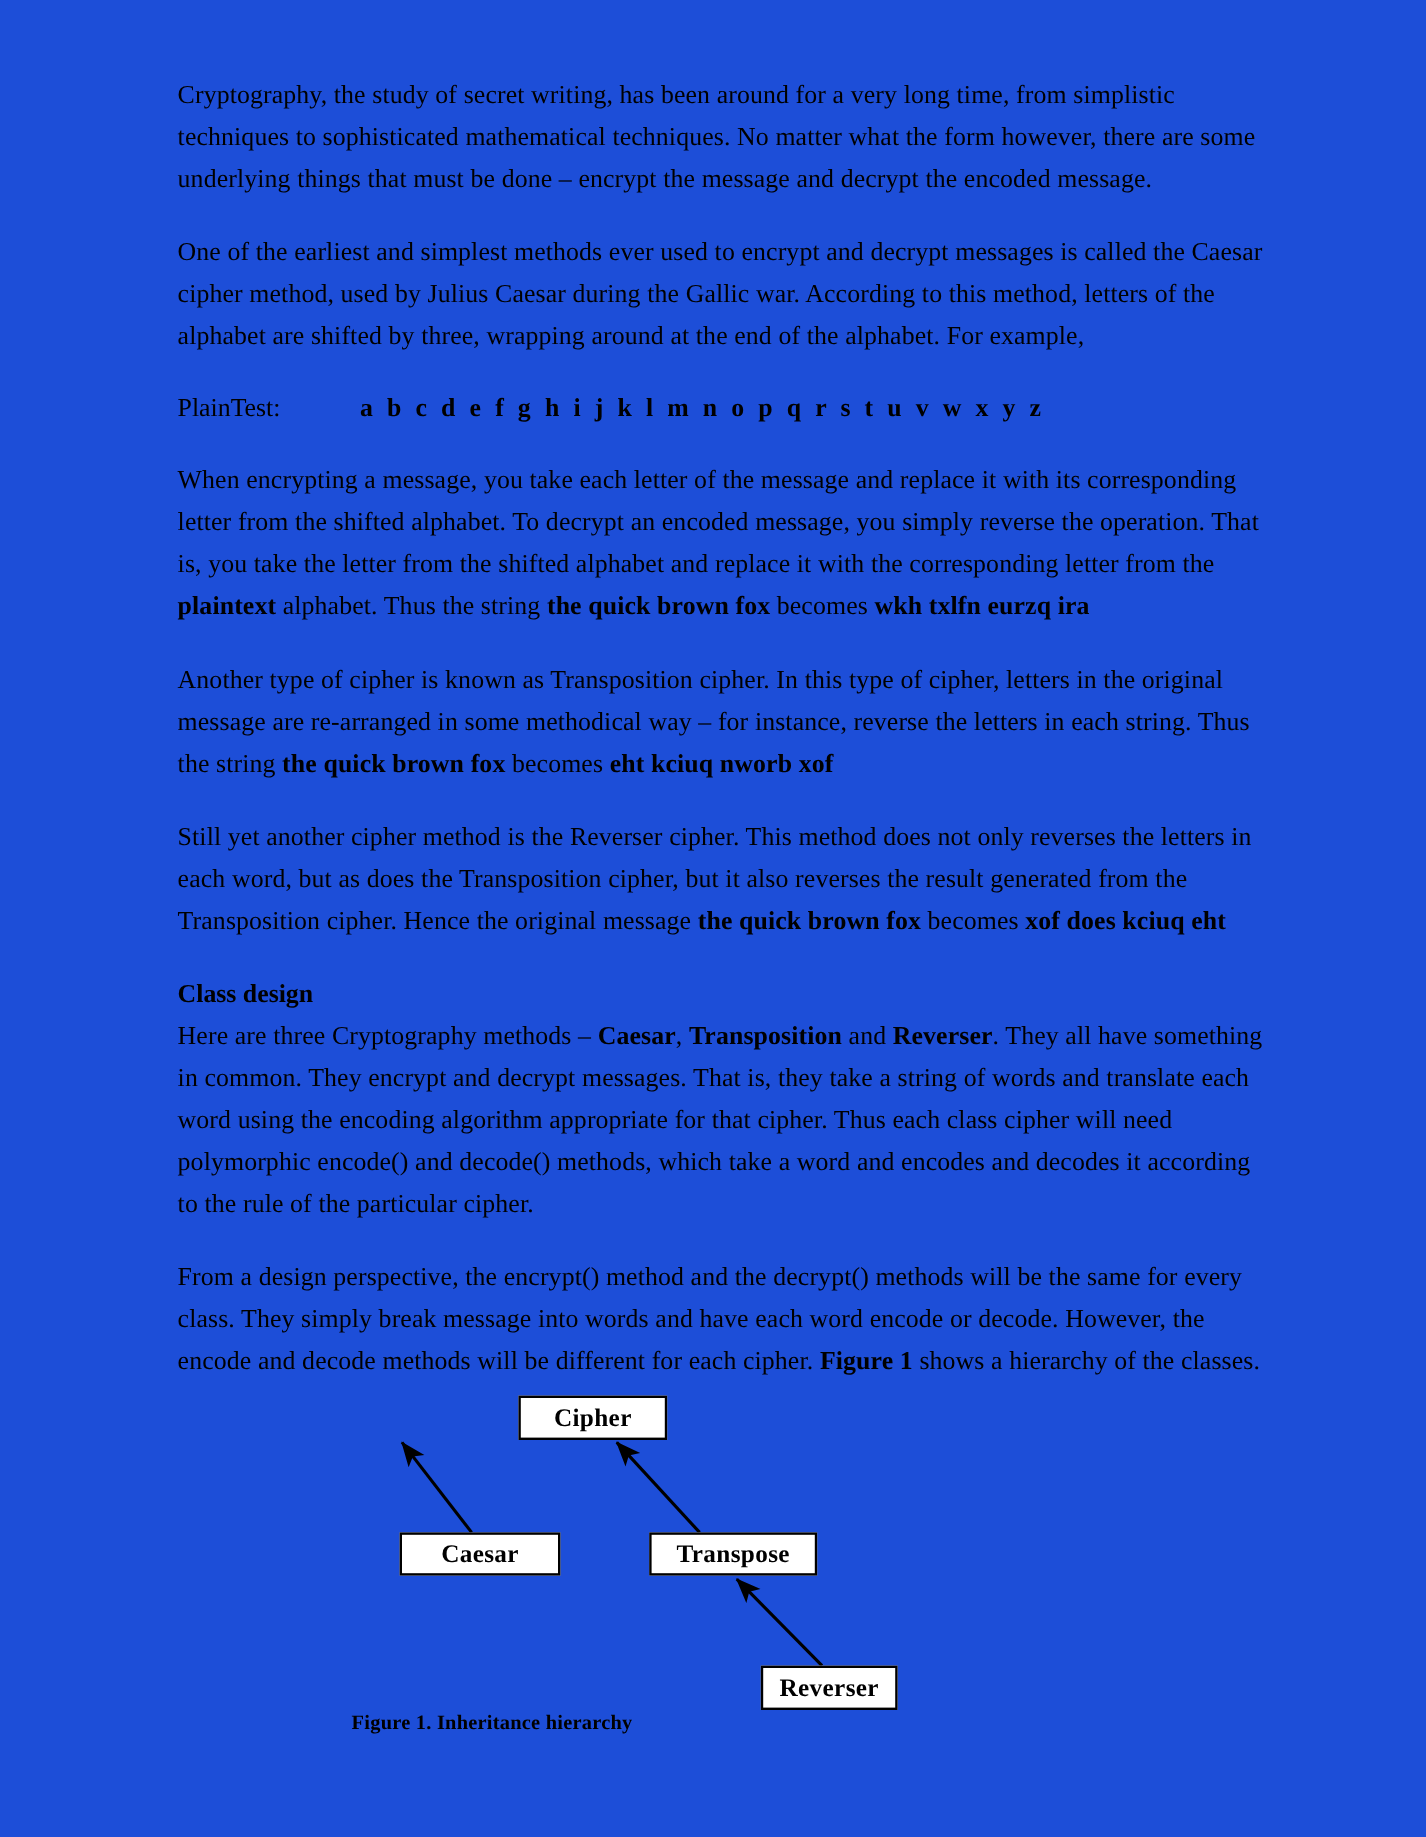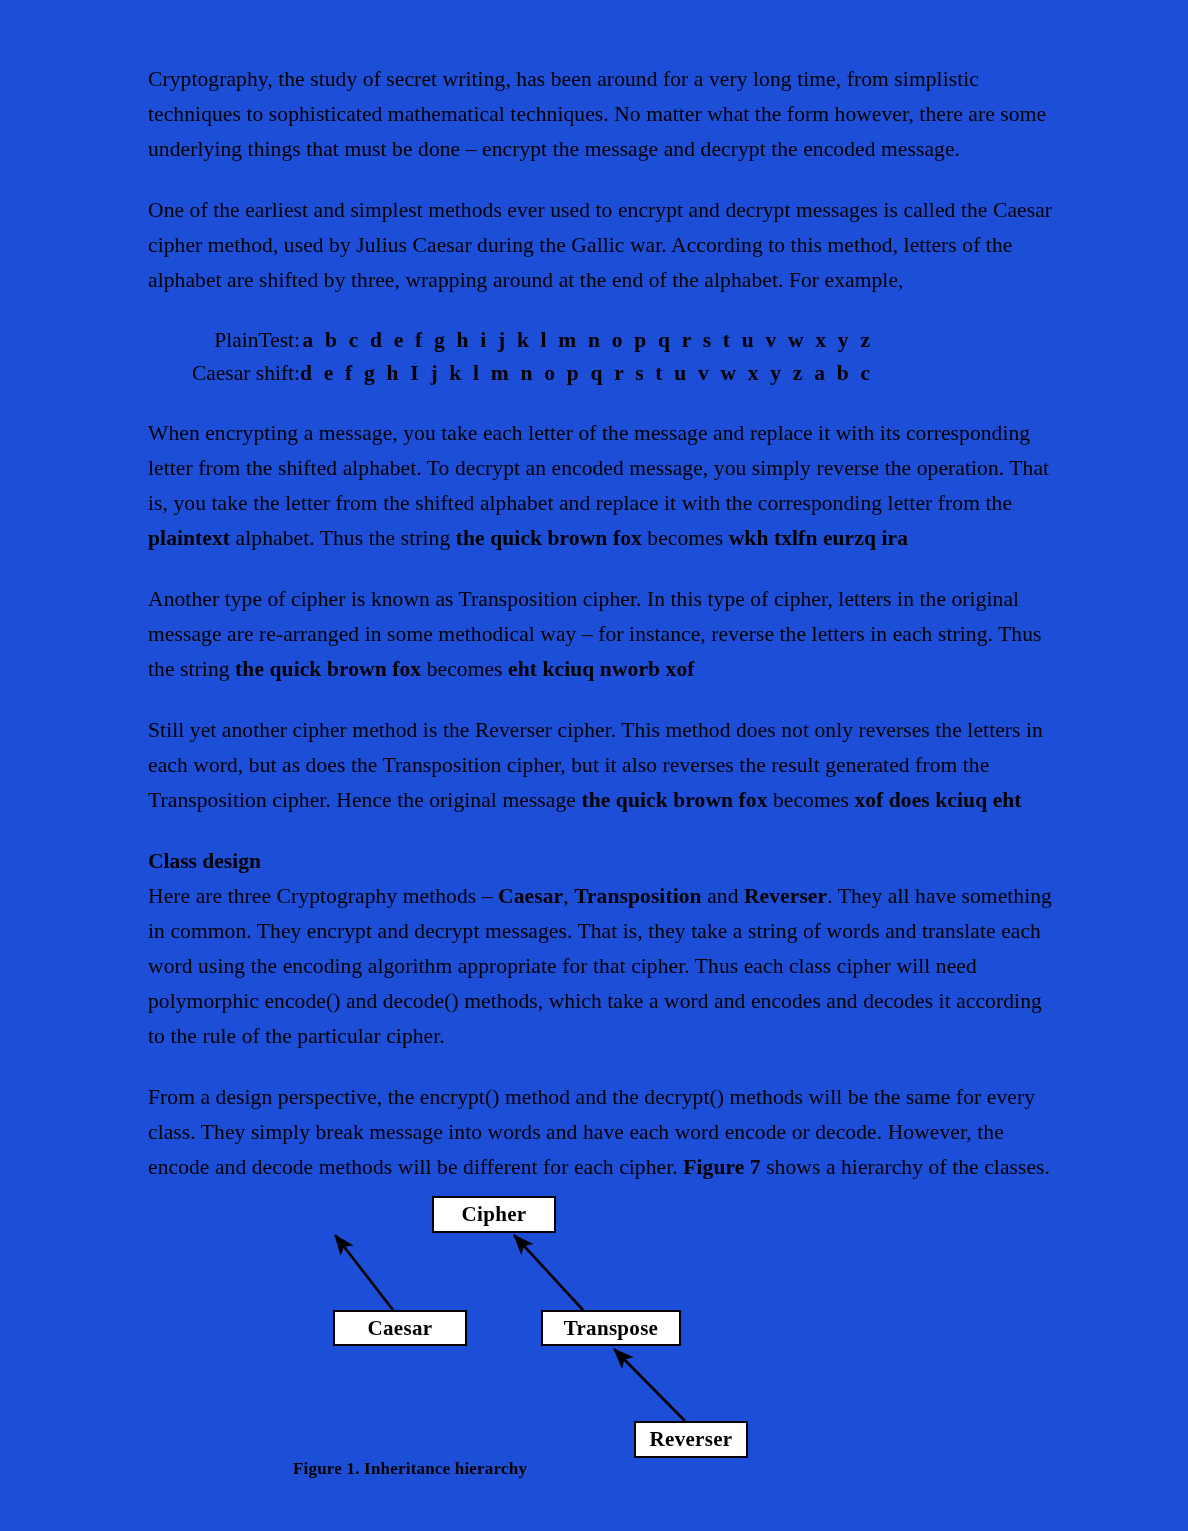--- a/index.html
+++ b/index.html
@@ -47,21 +47,20 @@
   .cipher-table {
     margin: 0 0 26px 0;
     border-collapse: collapse;
   }
   .cipher-table td {
     padding: 0;
     font-size: 21.5px;
     line-height: 33px;
     vertical-align: baseline;
     white-space: pre;
-    text-align: right;
   }
   .cipher-table td.label {
     width: 152px;
     font-weight: normal;
   }
   .cipher-table td.letters {
     font-weight: bold;
     letter-spacing: 3.2px;
     margin-top: 36px;
   }
@@ -117,24 +116,20 @@
     <p class="para">
       <span>One of the earliest and simplest methods ever used to encrypt and decrypt messages is called the Caesar cipher method, used by Julius Caesar during the Gallic war. According to this method, letters of the alphabet are shifted by three, wrapping around at the end of the alphabet. For example,</span>
     </p>
 
     <table class="cipher-table">
       <tbody>
         <tr>
           <td class="label">PlainTest:</td>
           <td class="letters">a b c d e f g h i j k l m n o p q r s t u v w x y z</td>
         </tr>
-        <tr>
-          <td class="label">Caesar shift:</td>
-          <td class="letters">d e f g h I j k l m n o p q r s t u v w x y z a b c</td>
-        </tr>
       </tbody>
     </table>
 
     <p class="para">
       <span>When encrypting a message, you take each letter of the message and replace it with its corresponding letter from the shifted alphabet. To decrypt an encoded message, you simply reverse the operation. That is, you take the letter from the shifted alphabet and replace it with the corresponding letter from the </span><b>plaintext</b><span> alphabet. Thus the string </span><b>the quick brown fox</b><span> becomes </span><b>wkh txlfn eurzq ira</b>
     </p>
 
     <p class="para">
       <span>Another type of cipher is known as Transposition cipher. In this type of cipher, letters in the original message are re-arranged in some methodical way – for instance, reverse the letters in each string. Thus the string </span><b>the quick brown fox</b><span> becomes </span><b>eht kciuq nworb xof</b>
     </p>
@@ -143,21 +138,21 @@
       <span>Still yet another cipher method is the Reverser cipher. This method does not only reverses the letters in each word, but as does the Transposition cipher, but it also reverses the result generated from the Transposition cipher. Hence the original message </span><b>the quick brown fox</b><span> becomes </span><b>xof  does kciuq eht</b>
     </p>
 
     <div class="heading">Class design</div>
 
     <p class="para">
       <span>Here are three Cryptography methods – </span><b>Caesar</b><span>, </span><b>Transposition</b><span> and </span><b>Reverser</b><span>. They all have something in common. They encrypt and decrypt messages. That is, they take a string of words and translate each word using the encoding algorithm appropriate for that cipher. Thus each class cipher will need polymorphic encode() and decode() methods, which take a word and encodes and decodes it according to the rule of the particular cipher.</span>
     </p>
 
     <p class="para tight">
-      <span>From a design perspective, the encrypt() method and the decrypt() methods will  be the same for every class. They simply break message into words and have each word encode or decode. However, the encode and decode methods will be different for each cipher. </span><b>Figure 7</b><span> shows a hierarchy of the classes.</span>
+      <span>From a design perspective, the encrypt() method and the decrypt() methods will  be the same for every class. They simply break message into words and have each word encode or decode. However, the encode and decode methods will be different for each cipher. </span><b>Figure 1</b><span> shows a hierarchy of the classes.</span>
     </p>
 
     <div class="figure">
       <svg class="figure-svg" width="905" height="300" viewBox="0 0 905 300">
         <defs>
           <marker id="arrowhead" markerWidth="9" markerHeight="9" refX="7.6" refY="3.2" orient="auto" markerUnits="strokeWidth">
             <path d="M0,0 L8,3.2 L0,6.4 L1.9,3.2 z" fill="#000000"></path>
           </marker>
         </defs>
         <line x1="245" y1="125" x2="187" y2="50" stroke="#000000" stroke-width="2.6" marker-end="url(#arrowhead)"></line>

